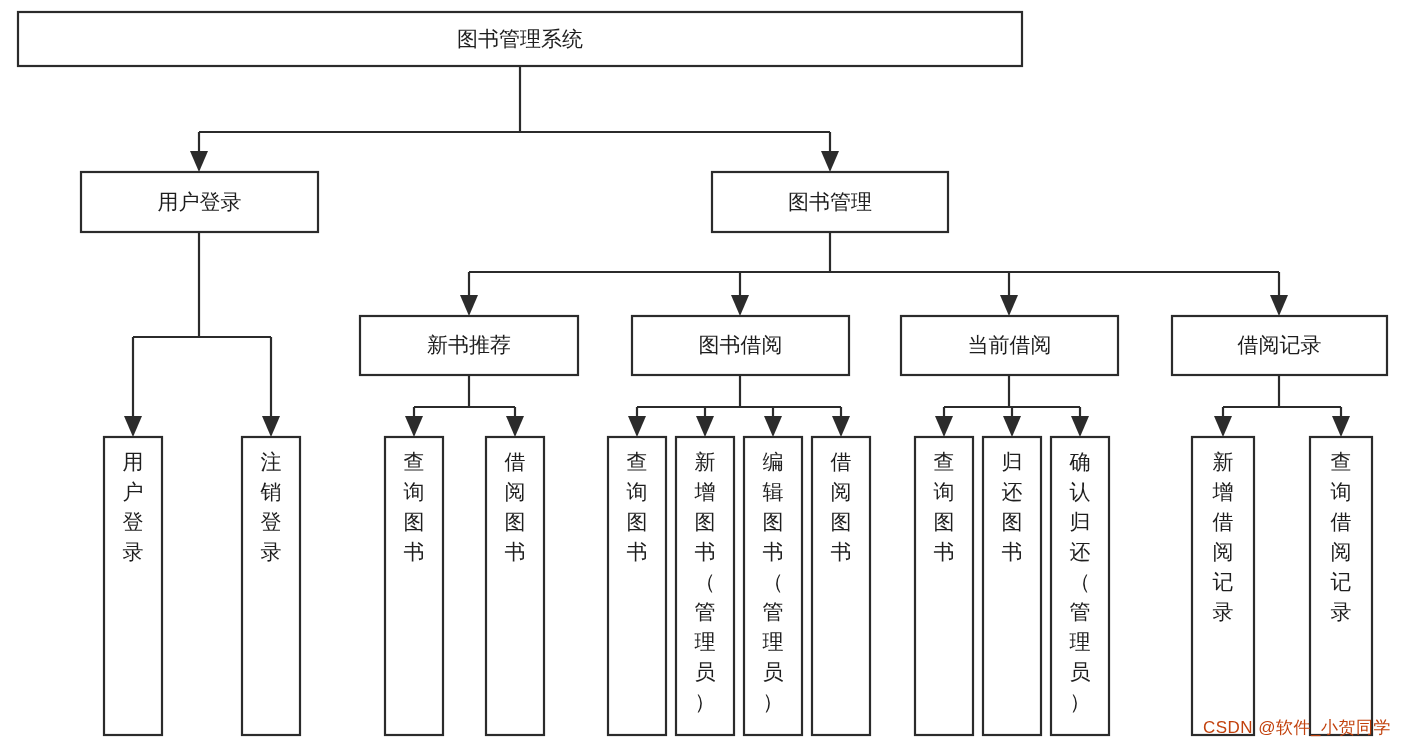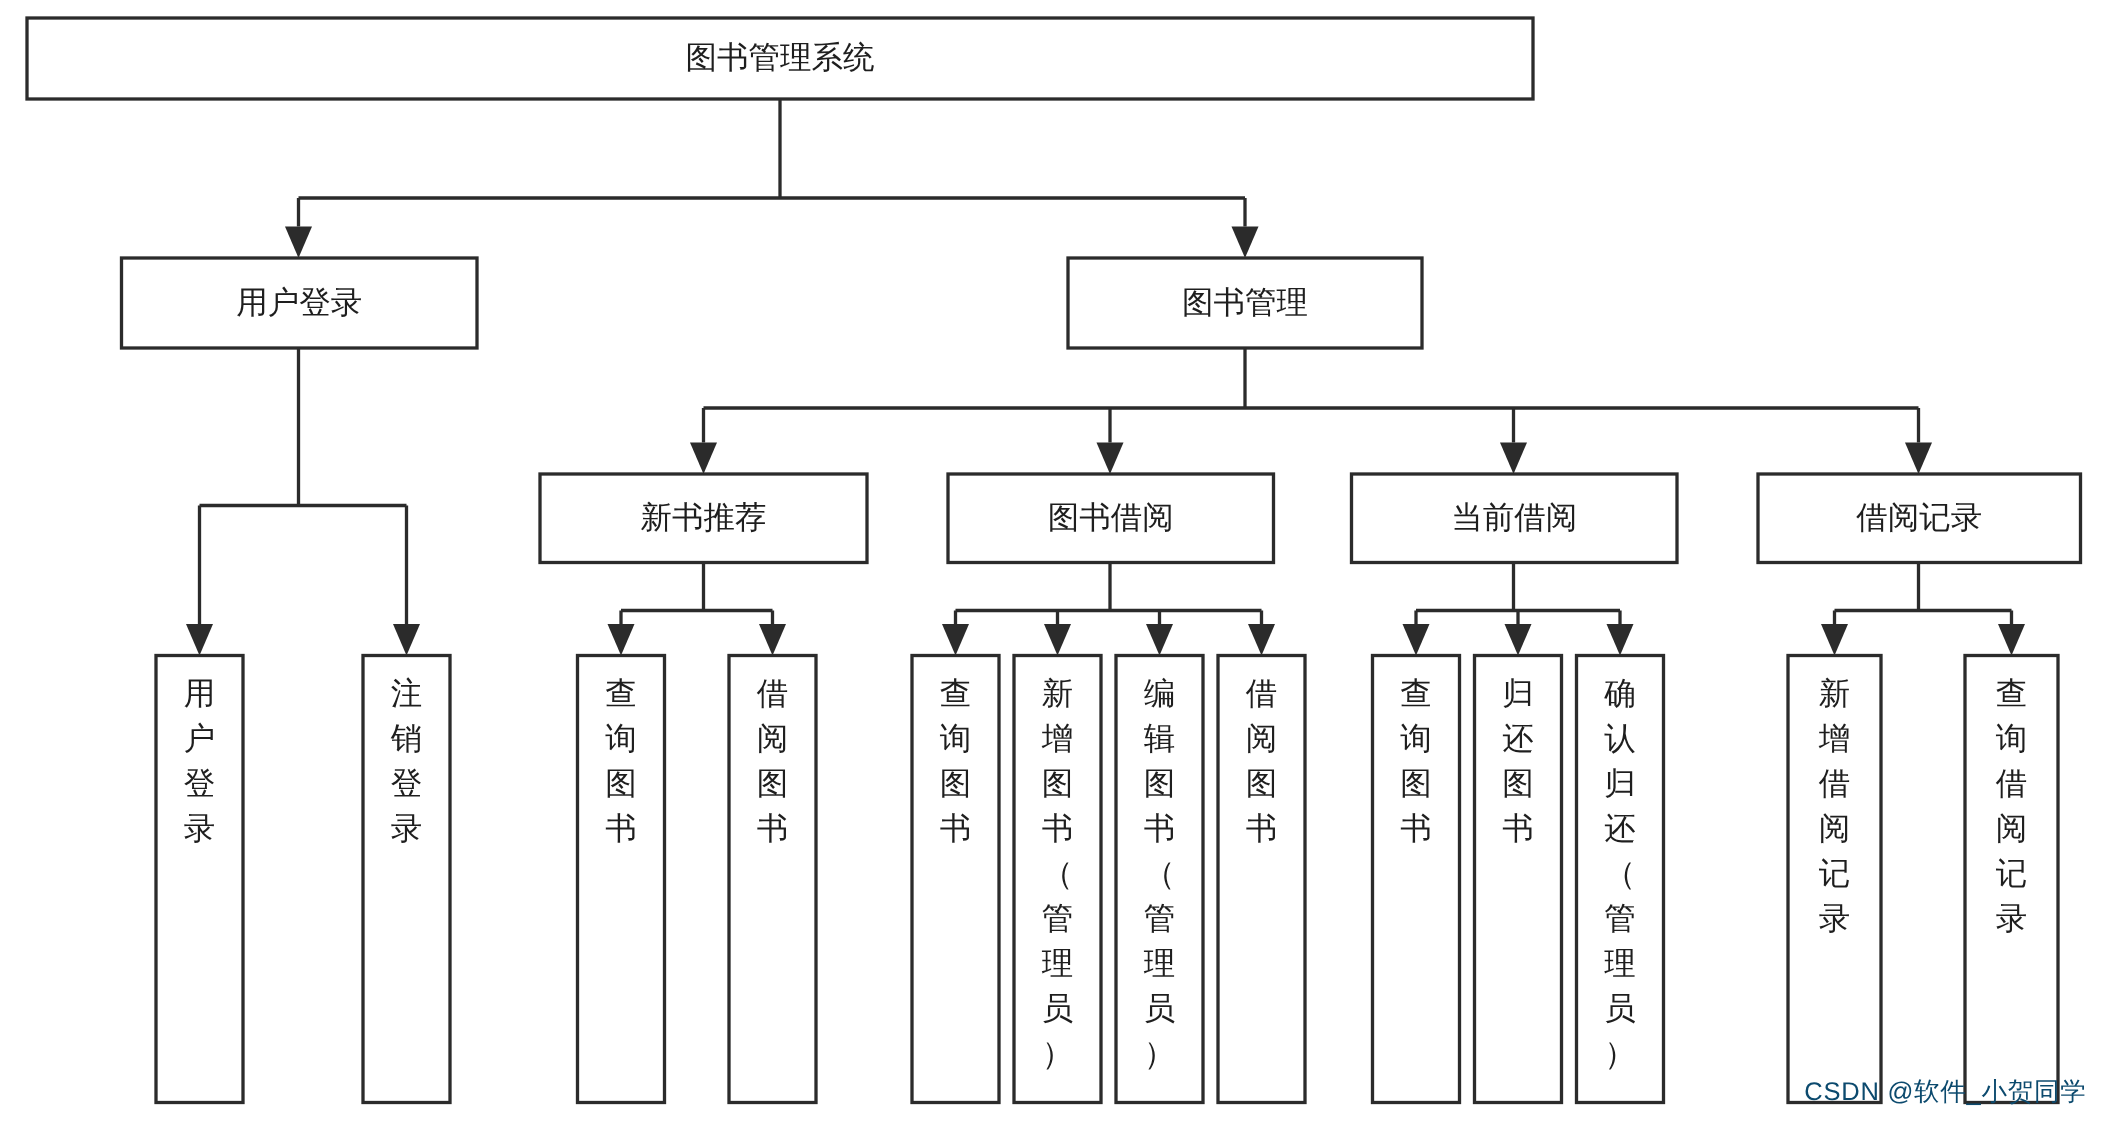--- a/index.html
+++ b/index.html
@@ -54,21 +54,21 @@
     font-family: "Liberation Sans", "DejaVu Sans", sans-serif;
     font-size: 21px;
     text-anchor: middle;
   }
   .watermark {
     position: absolute;
     right: 14px;
     bottom: 8px;
     font-family: "Liberation Sans", "DejaVu Sans", sans-serif;
     font-size: 17px;
-    color: #0c4a6e;
+    color: #c2410c;
     letter-spacing: 0.5px;
     white-space: nowrap;
     user-select: none;
   }
 </style>
 </head>
 <body>
 
 <div id="diagram-root">
   <svg id="tree-svg" viewBox="0 0 1405 747">

